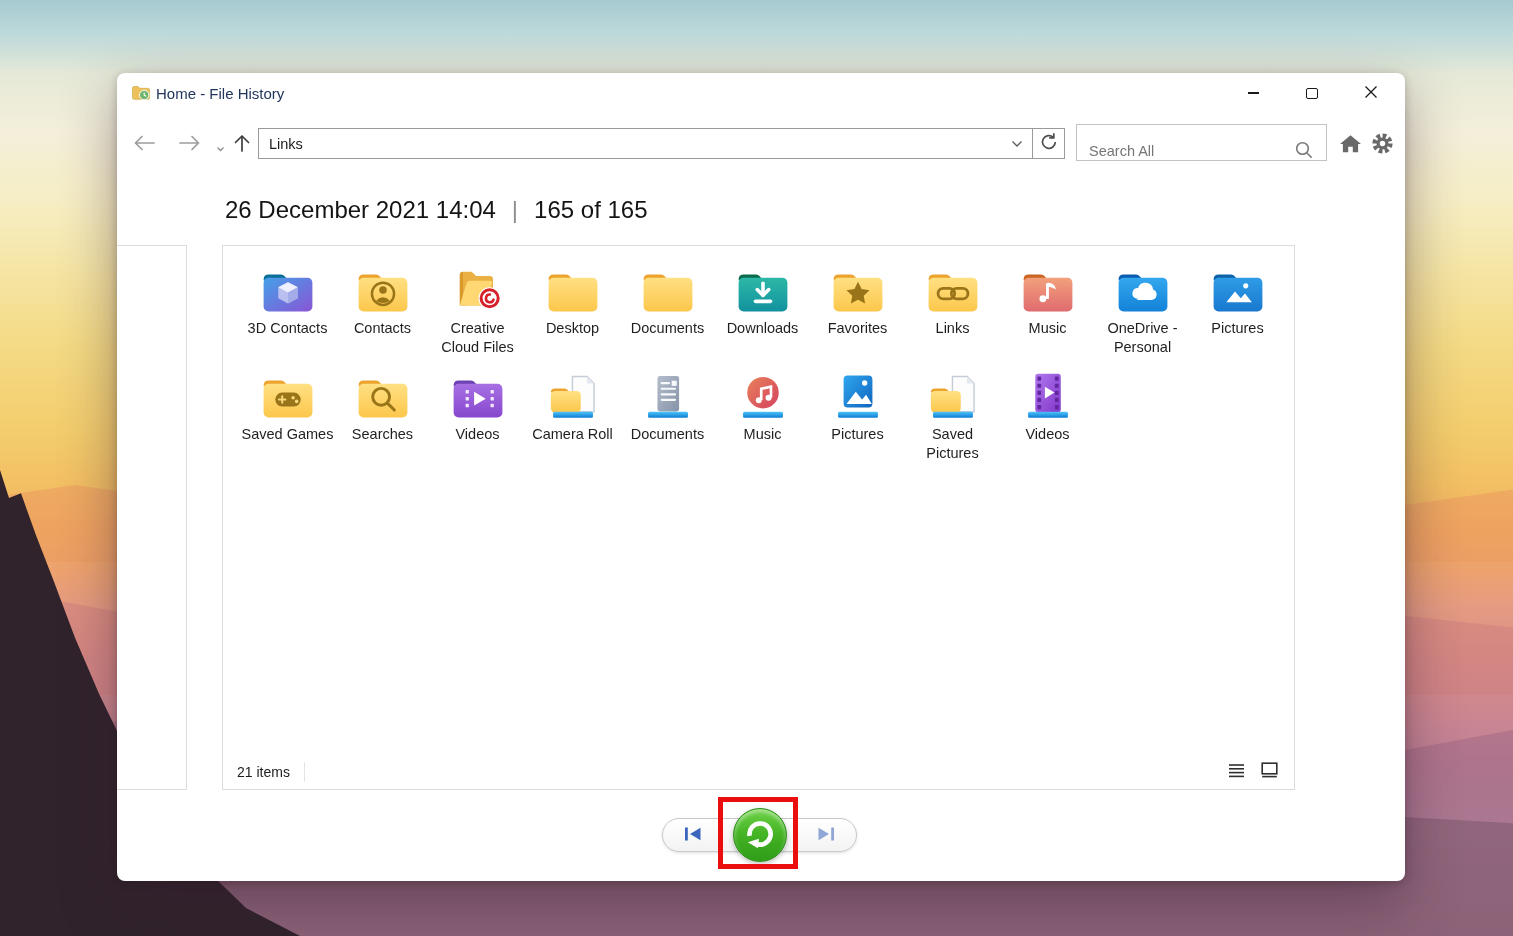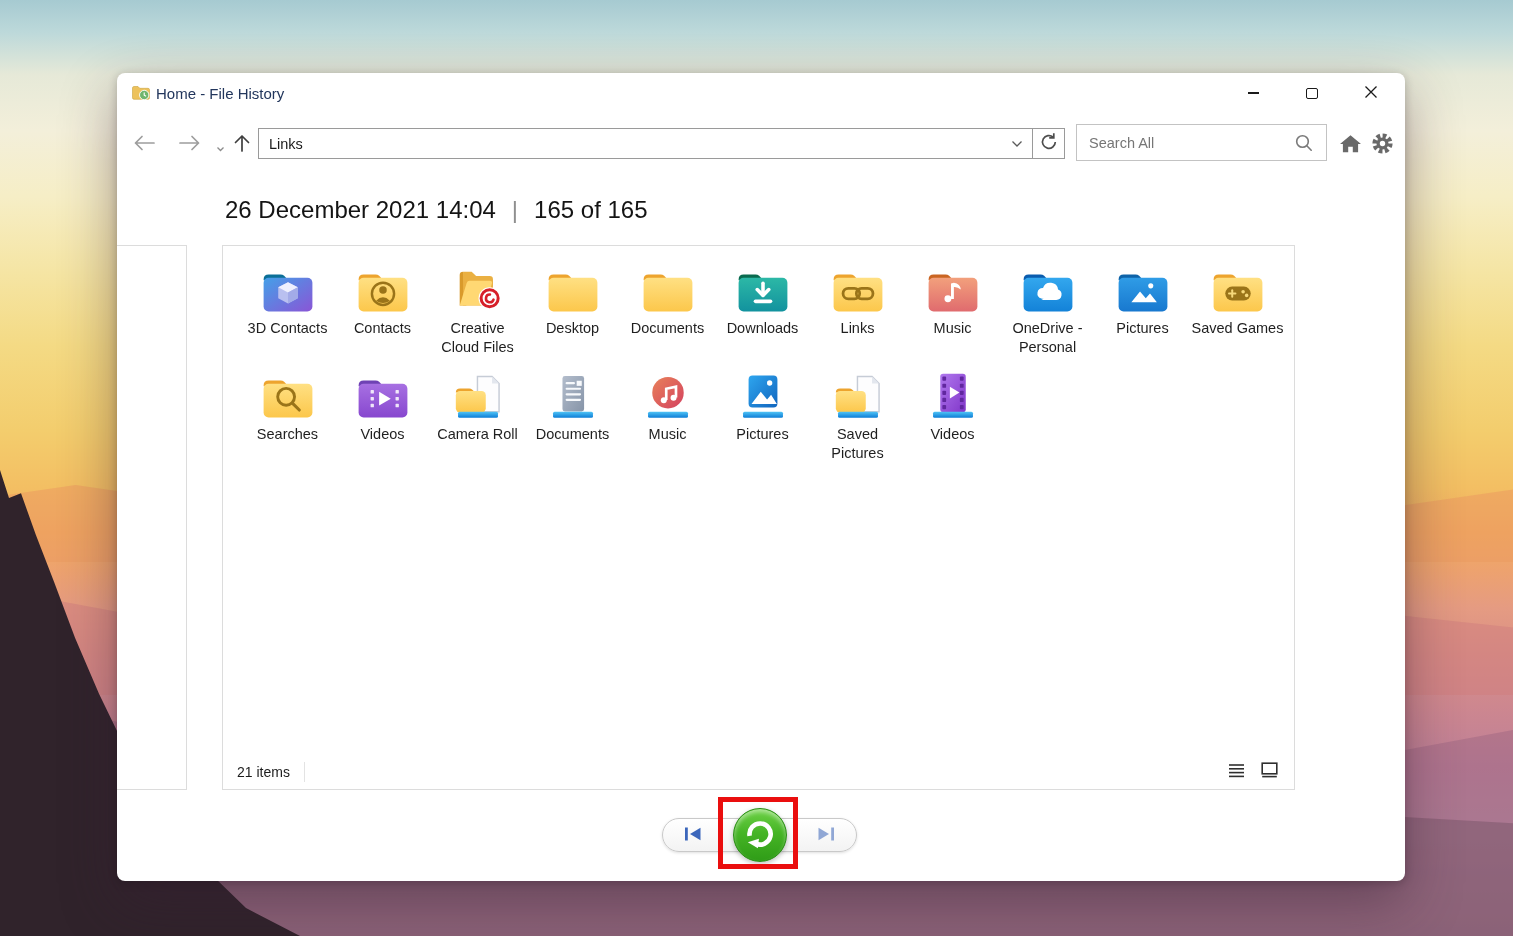--- a/index.html
+++ b/index.html
@@ -39,21 +39,21 @@
     display:flex;align-items:center;justify-content:center;}
   .b-back{left:12px;top:56px;} .b-fwd{left:58px;top:56px;} .b-up{left:110px;top:56px;}
   .tick{position:absolute;left:99px;top:66px;}
   .address{position:absolute;left:141px;top:55px;width:775px;height:31px;border:1px solid #9a9a9a;
     box-sizing:border-box;display:flex;align-items:center;background:#fff;}
   .address-text{font-size:14.5px;color:#1b1b1b;padding-left:10px;flex:1;}
   .addr-chevron{padding-right:9px;display:flex;}
   .refresh{position:absolute;left:915px;top:55px;width:33px;height:31px;border:1px solid #9a9a9a;
     box-sizing:border-box;background:#fff;display:flex;align-items:center;justify-content:center;padding:0;}
   .search{position:absolute;left:959px;top:51px;width:251px;height:37px;border:1px solid #c3c3c3;
-    box-sizing:border-box;background:#fff;display:flex;align-items:center;}
+    box-sizing:border-box;background:#fff;display:flex;align-items:flex-end;}
   .search input{flex:1;border:none;outline:none;font-size:14.5px;color:#1b1b1b;padding-left:12px;
     font-family:"Liberation Sans",sans-serif;background:transparent;}
   .search input::placeholder{color:#767676;}
   .search .s-icon{padding-right:12px;display:flex;}
   .b-home{left:1218px;top:57px;} .b-gear{left:1250px;top:57px;}
   
   .heading{position:absolute;left:108px;top:123px;font-size:24px;color:#141414;}
   .heading .sep{color:#8f8f8f;margin:0 16px;}
   
   .left-pane{position:absolute;left:0;top:172px;width:70px;height:545px;background:#fff;
@@ -295,20 +295,36 @@
                   <path d="M19.2 32.8 h13.6"></path>
                 </g>
               </svg>
             </div>
             <div class="cell-label">Downloads</div>
           </div>
           <div class="cell">
             <div class="cell-icon">
               <svg viewBox="0 0 52 46" width="58" height="51">
                 <defs>
+                  <linearGradient id="g7" x1="0" y1="0" x2="0" y2="1">
+                    <stop offset="0" stop-color="#ffe083"></stop>
+                    <stop offset="1" stop-color="#fcc74b"></stop>
+                  </linearGradient>
+                </defs>
+                <path d="M4 13 q0 -4.5 4.5 -4.5 h10.8 q1.9 0 3.2 1.3 l3.8 3.9 H4z" fill="#eda42e"></path>
+                <rect x="4" y="11.5" width="44" height="30.5" rx="4.5" fill="url(#g7)"></rect>
+                <path d="M26 15.2 l3.2 6.5 7.2 1 -5.2 5 1.2 7.1 -6.4 -3.4 -6.4 3.4 1.2 -7.1 -5.2 -5 7.2 -1z" fill="#9a7419"></path>
+              </svg>
+            </div>
+            <div class="cell-label">Favorites</div>
+          </div>
+          <div class="cell">
+            <div class="cell-icon">
+              <svg viewBox="0 0 52 46" width="58" height="51">
+                <defs>
                   <linearGradient id="g8" x1="0" y1="0" x2="0" y2="1">
                     <stop offset="0" stop-color="#ffe083"></stop>
                     <stop offset="1" stop-color="#fcc74b"></stop>
                   </linearGradient>
                 </defs>
                 <path d="M4 13 q0 -4.5 4.5 -4.5 h10.8 q1.9 0 3.2 1.3 l3.8 3.9 H4z" fill="#eda42e"></path>
                 <rect x="4" y="11.5" width="44" height="30.5" rx="4.5" fill="url(#g8)"></rect>
                 <g fill="none" stroke="#9a7419" stroke-width="2.5">
                   <rect x="12.5" y="21" width="15" height="9.5" rx="4.75"></rect>
                   <rect x="24.5" y="21" width="15" height="9.5" rx="4.75"></rect>

